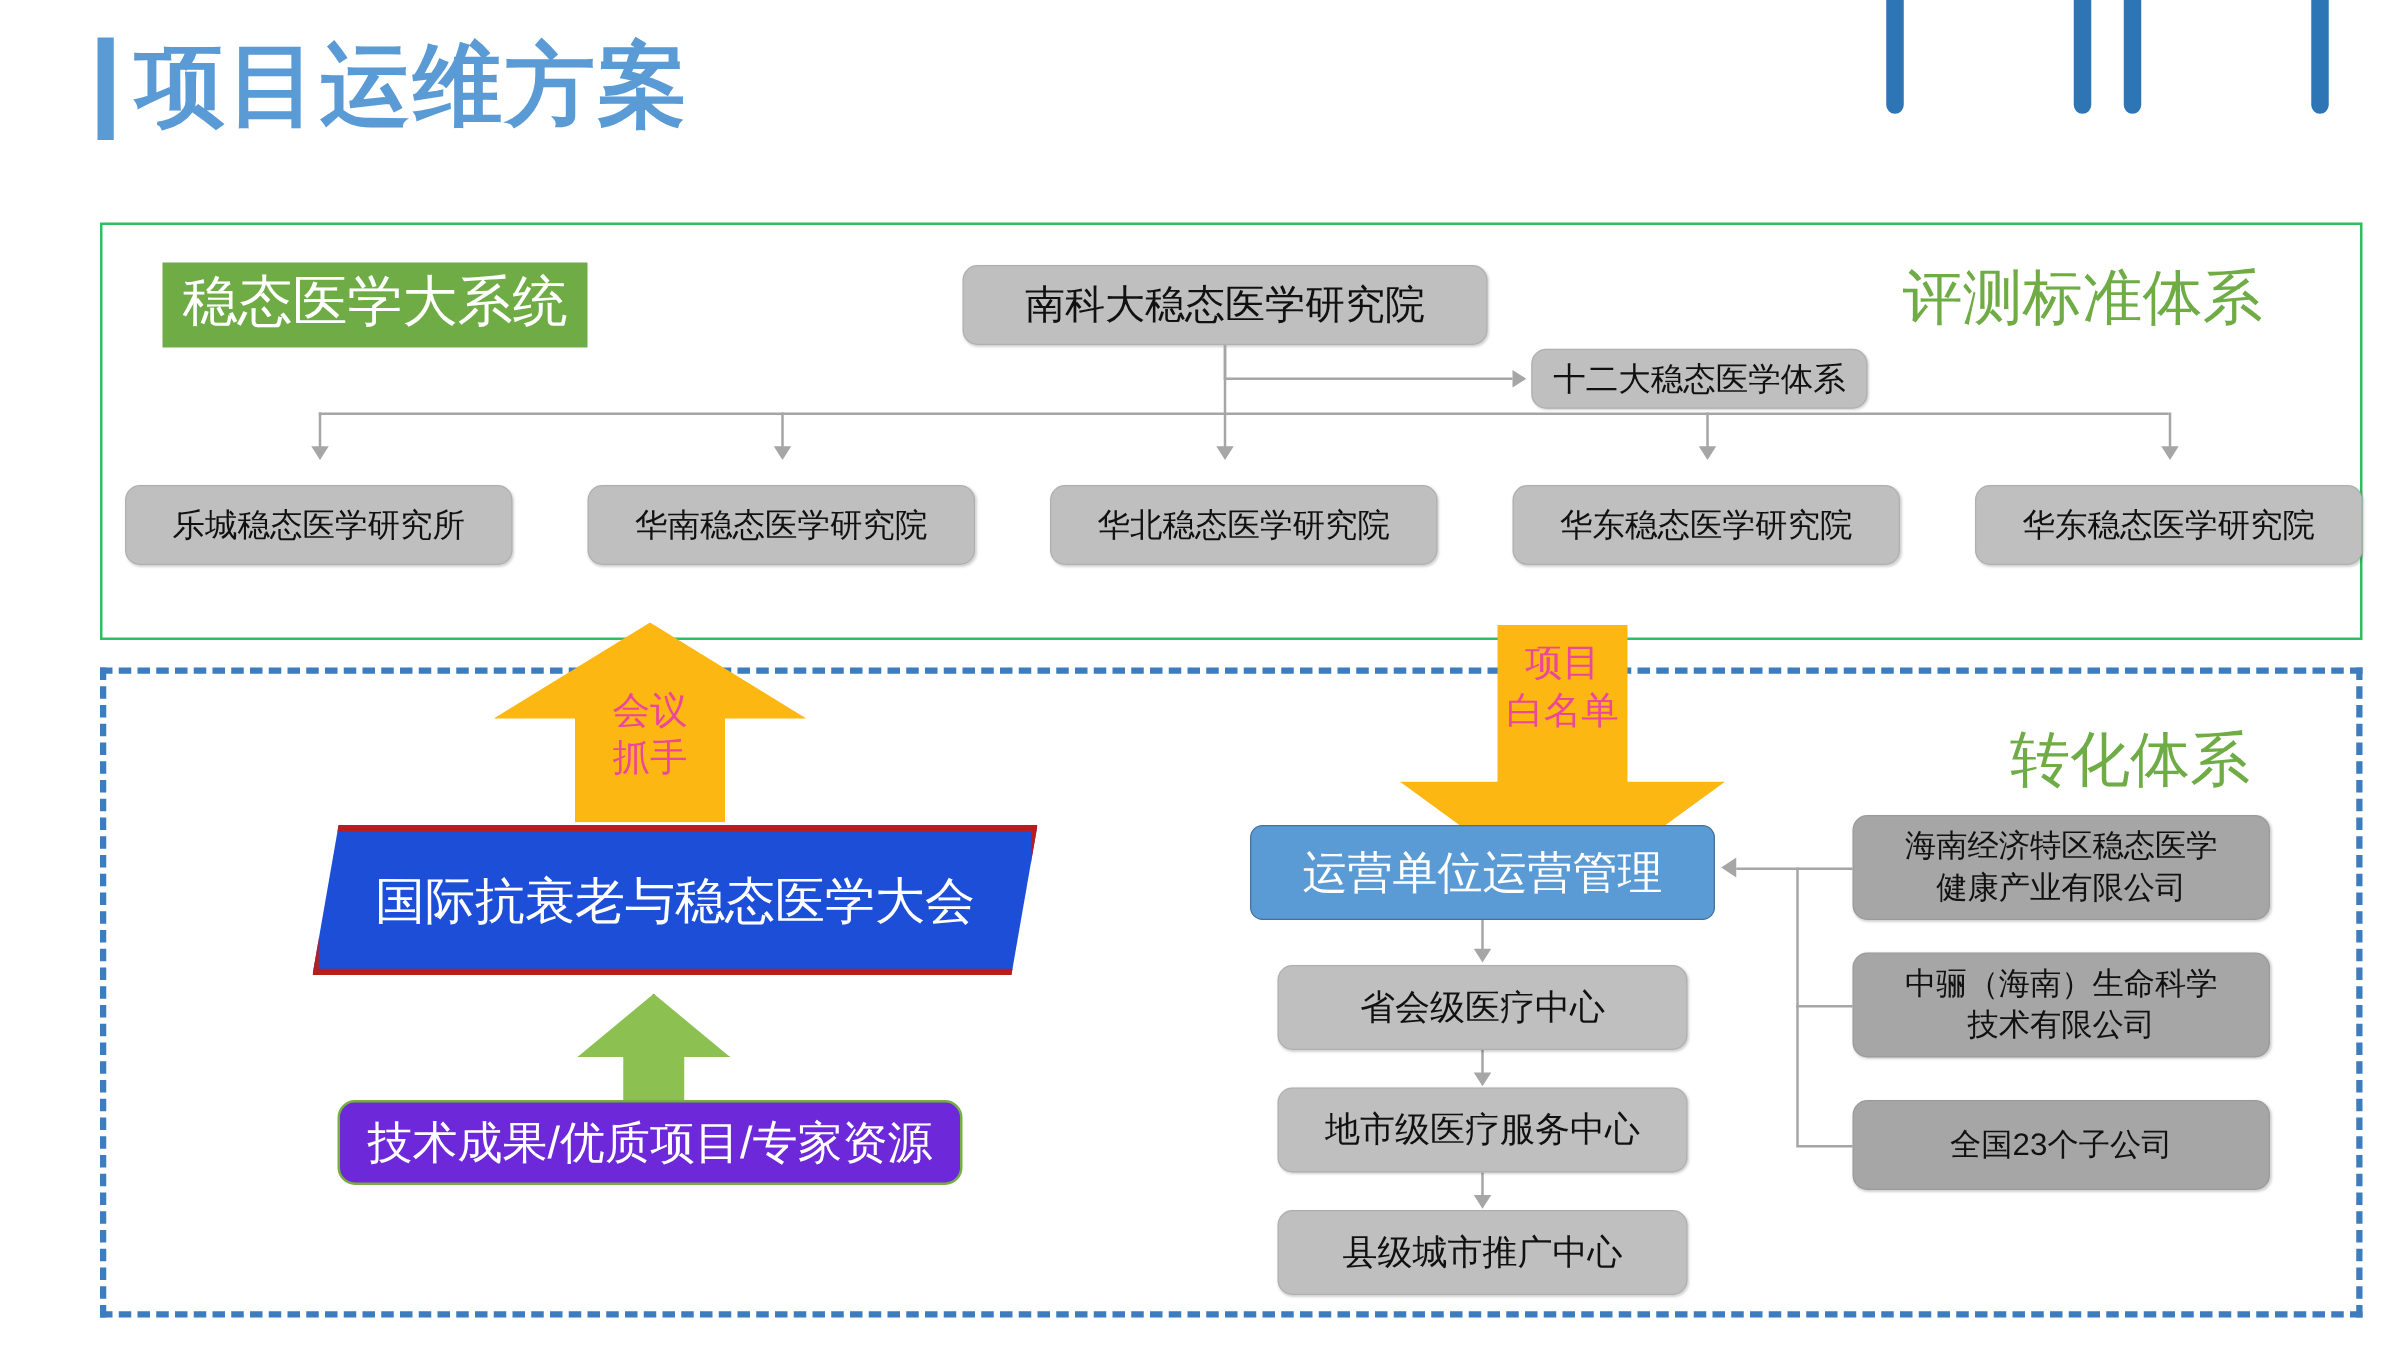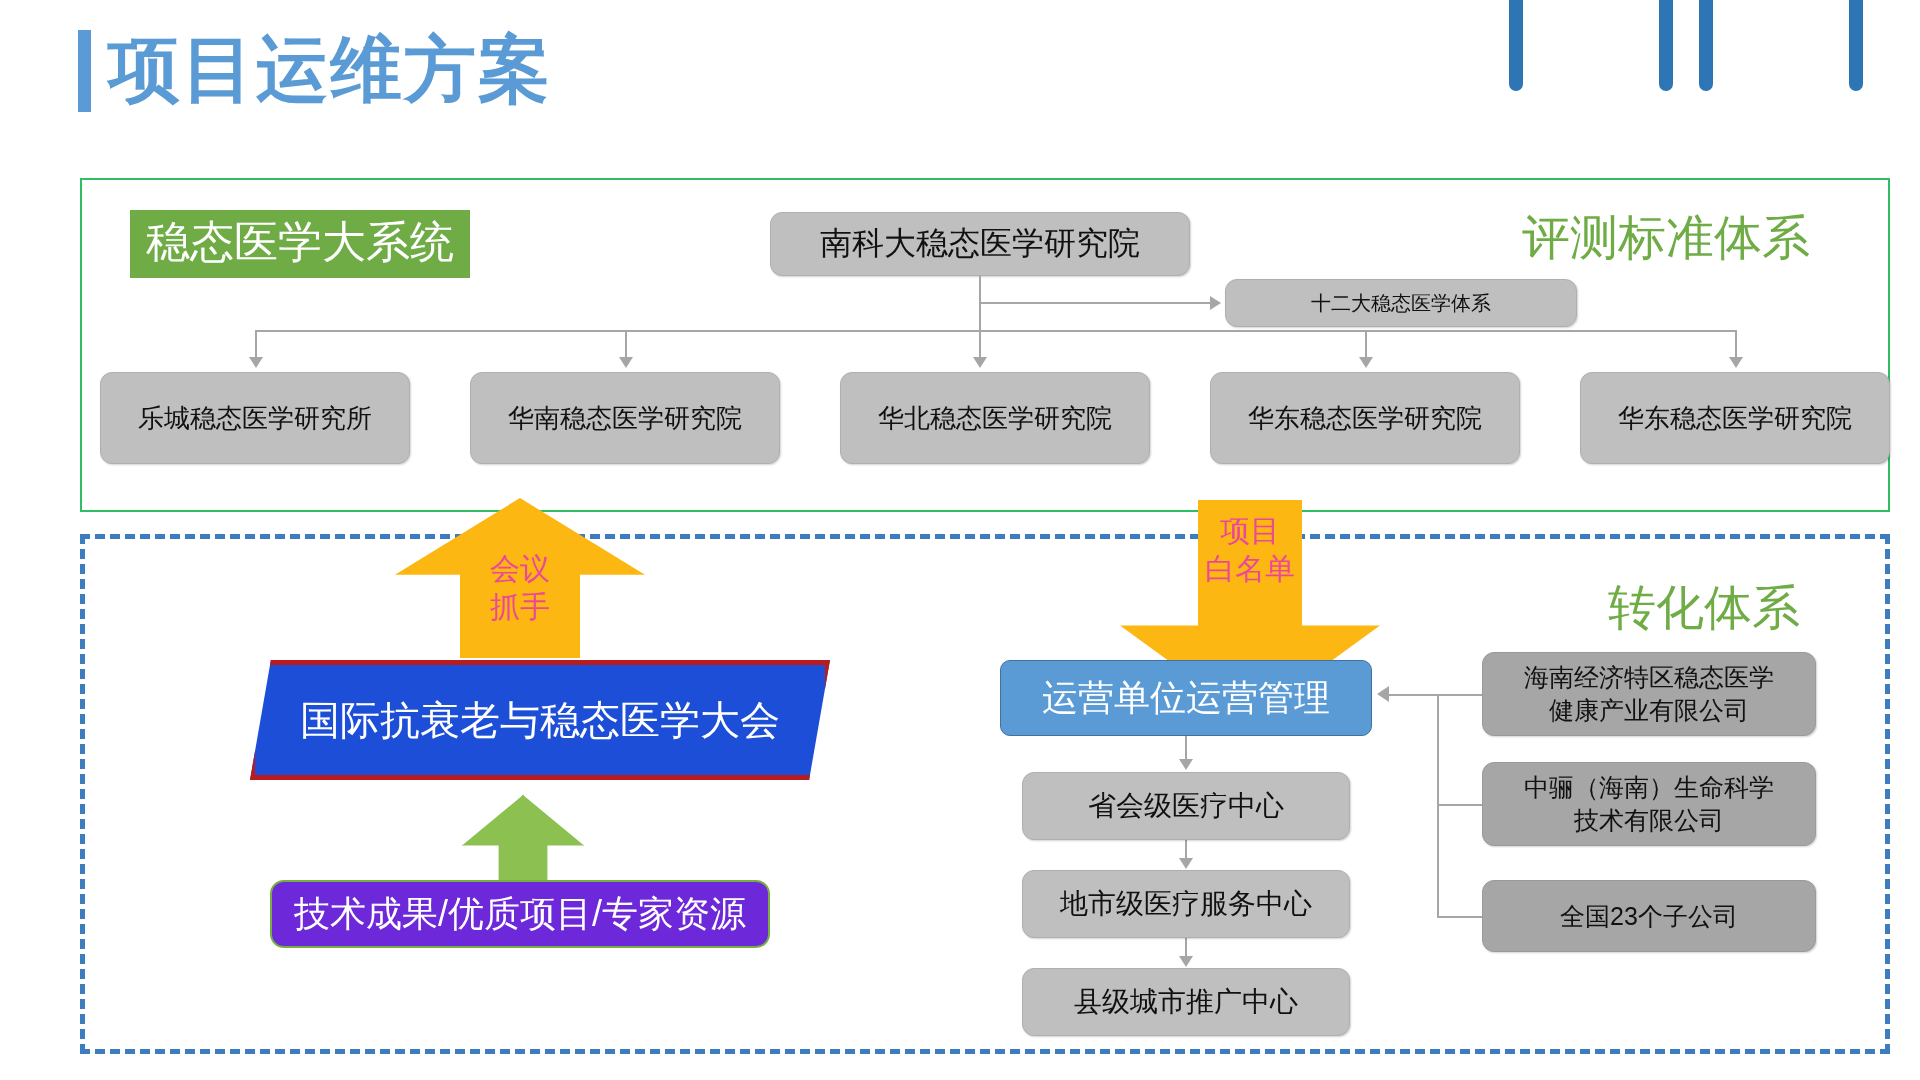--- a/index.html
+++ b/index.html
@@ -26,23 +26,23 @@
   .panel-title.eval{right:110px;top:206px;}
   .panel-title.conv{right:120px;top:576px;}
 
   
   .node{position:absolute;background:#BFBFBF;border:1px solid #AFAFAF;border-radius:12px;
         color:#111;display:flex;align-items:center;justify-content:center;text-align:center;
         box-sizing:border-box;box-shadow:1px 1px 2px rgba(0,0,0,.18);}
   .node.dark{background:#A6A6A6;border-color:#9a9a9a;}
 
   .n-nku{left:770px;top:212px;width:420px;height:64px;font-size:32px;}
-  .n-twelve{left:1225px;top:279px;width:352px;height:48px;font-size:20px;}
-
-  .inst{top:372px;width:310px;height:92px;font-size:26px;justify-content:center;}
+  .n-twelve{left:1225px;top:279px;width:269px;height:48px;font-size:26px;}
+
+  .inst{top:388px;width:310px;height:64px;font-size:26px;justify-content:center;}
   .i1{left:100px;} .i2{left:470px;} .i3{left:840px;} .i4{left:1210px;} .i5{left:1580px;}
 
   
   .ln{position:absolute;background:#A6A6A6;}
   .h{height:2px;} .v{width:2px;}
   .arrowdown{position:absolute;width:0;height:0;border-left:7px solid transparent;border-right:7px solid transparent;border-top:11px solid #A6A6A6;}
   .arrowright{position:absolute;width:0;height:0;border-top:7px solid transparent;border-bottom:7px solid transparent;border-left:11px solid #A6A6A6;}
   .arrowleft{position:absolute;width:0;height:0;border-top:8px solid transparent;border-bottom:8px solid transparent;border-right:12px solid #A6A6A6;}
 
   

